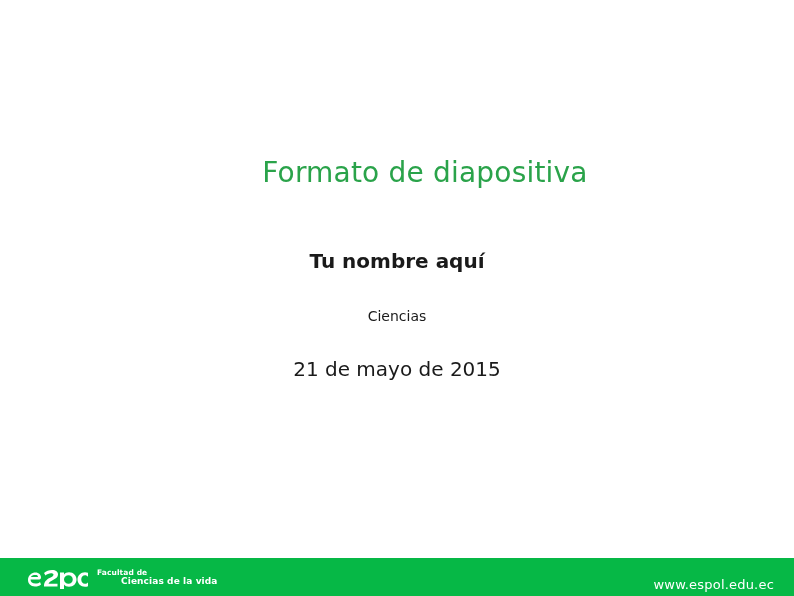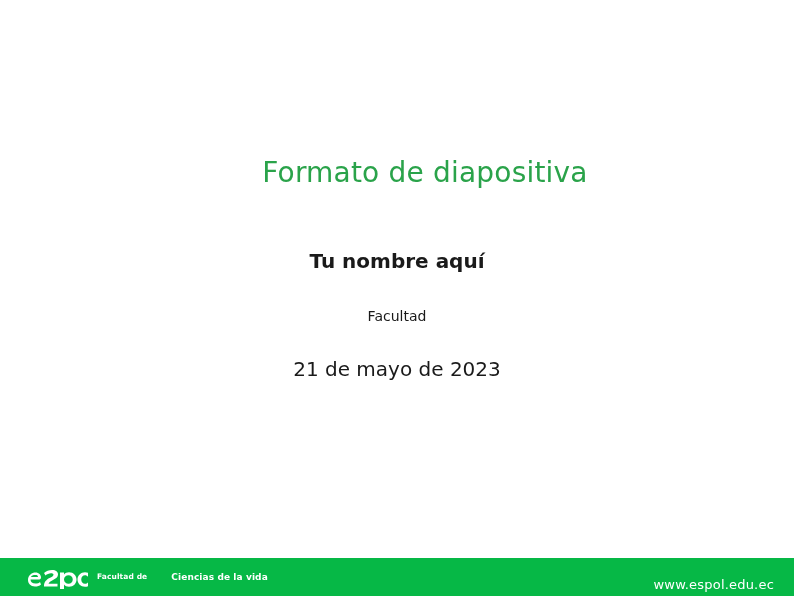--- a/index.html
+++ b/index.html
@@ -95,21 +95,21 @@
     align-items: center;
     gap: 9px;
   }
   .espol-logo {
     display: block;
     width: 62px;
     height: 24px;
   }
   .faculty-text {
     display: flex;
-    flex-direction: row;
+    flex-direction: column;
     justify-content: space-between;
     line-height: 1.08;
     padding-top: 1px;
   }
   .faculty-line1 {
     font-size: 7.5px;
     font-weight: 700;
     color: #ffffff;
     letter-spacing: 0.1px;
     white-space: nowrap;
@@ -137,22 +137,22 @@
   }
 </style>
 </head>
 <body>
 
 <div class="slide">
 
   <div class="title-block">
     <div class="slide-title">Formato de diapositiva</div>
     <div class="slide-author">Tu nombre aquí</div>
-    <div class="slide-subject">Facultad</div>
-    <div class="slide-date">21 de mayo de 2023</div>
+    <div class="slide-subject">Ciencias</div>
+    <div class="slide-date">21 de mayo de 2015</div>
   </div>
 
   <div class="footer-bar">
 
     <div class="footer-left">
 
       <svg class="espol-logo" viewBox="0 0 124 48" aria-hidden="true">
 
         <path d="M4 30 C4 20, 12 15, 19 15 C26 15, 30 20, 30 25 C30 28, 28 29, 25 29 L9 29 C9 34, 13 37, 19 37 C23 37, 26 36, 28 34 L30 39 C27 42, 23 43, 18 43 C9 43, 4 37, 4 30 Z M10 24 L24 24 C24 21, 22 20, 19 20 C14 20, 11 21, 10 24 Z" fill="#ffffff"></path>
 

